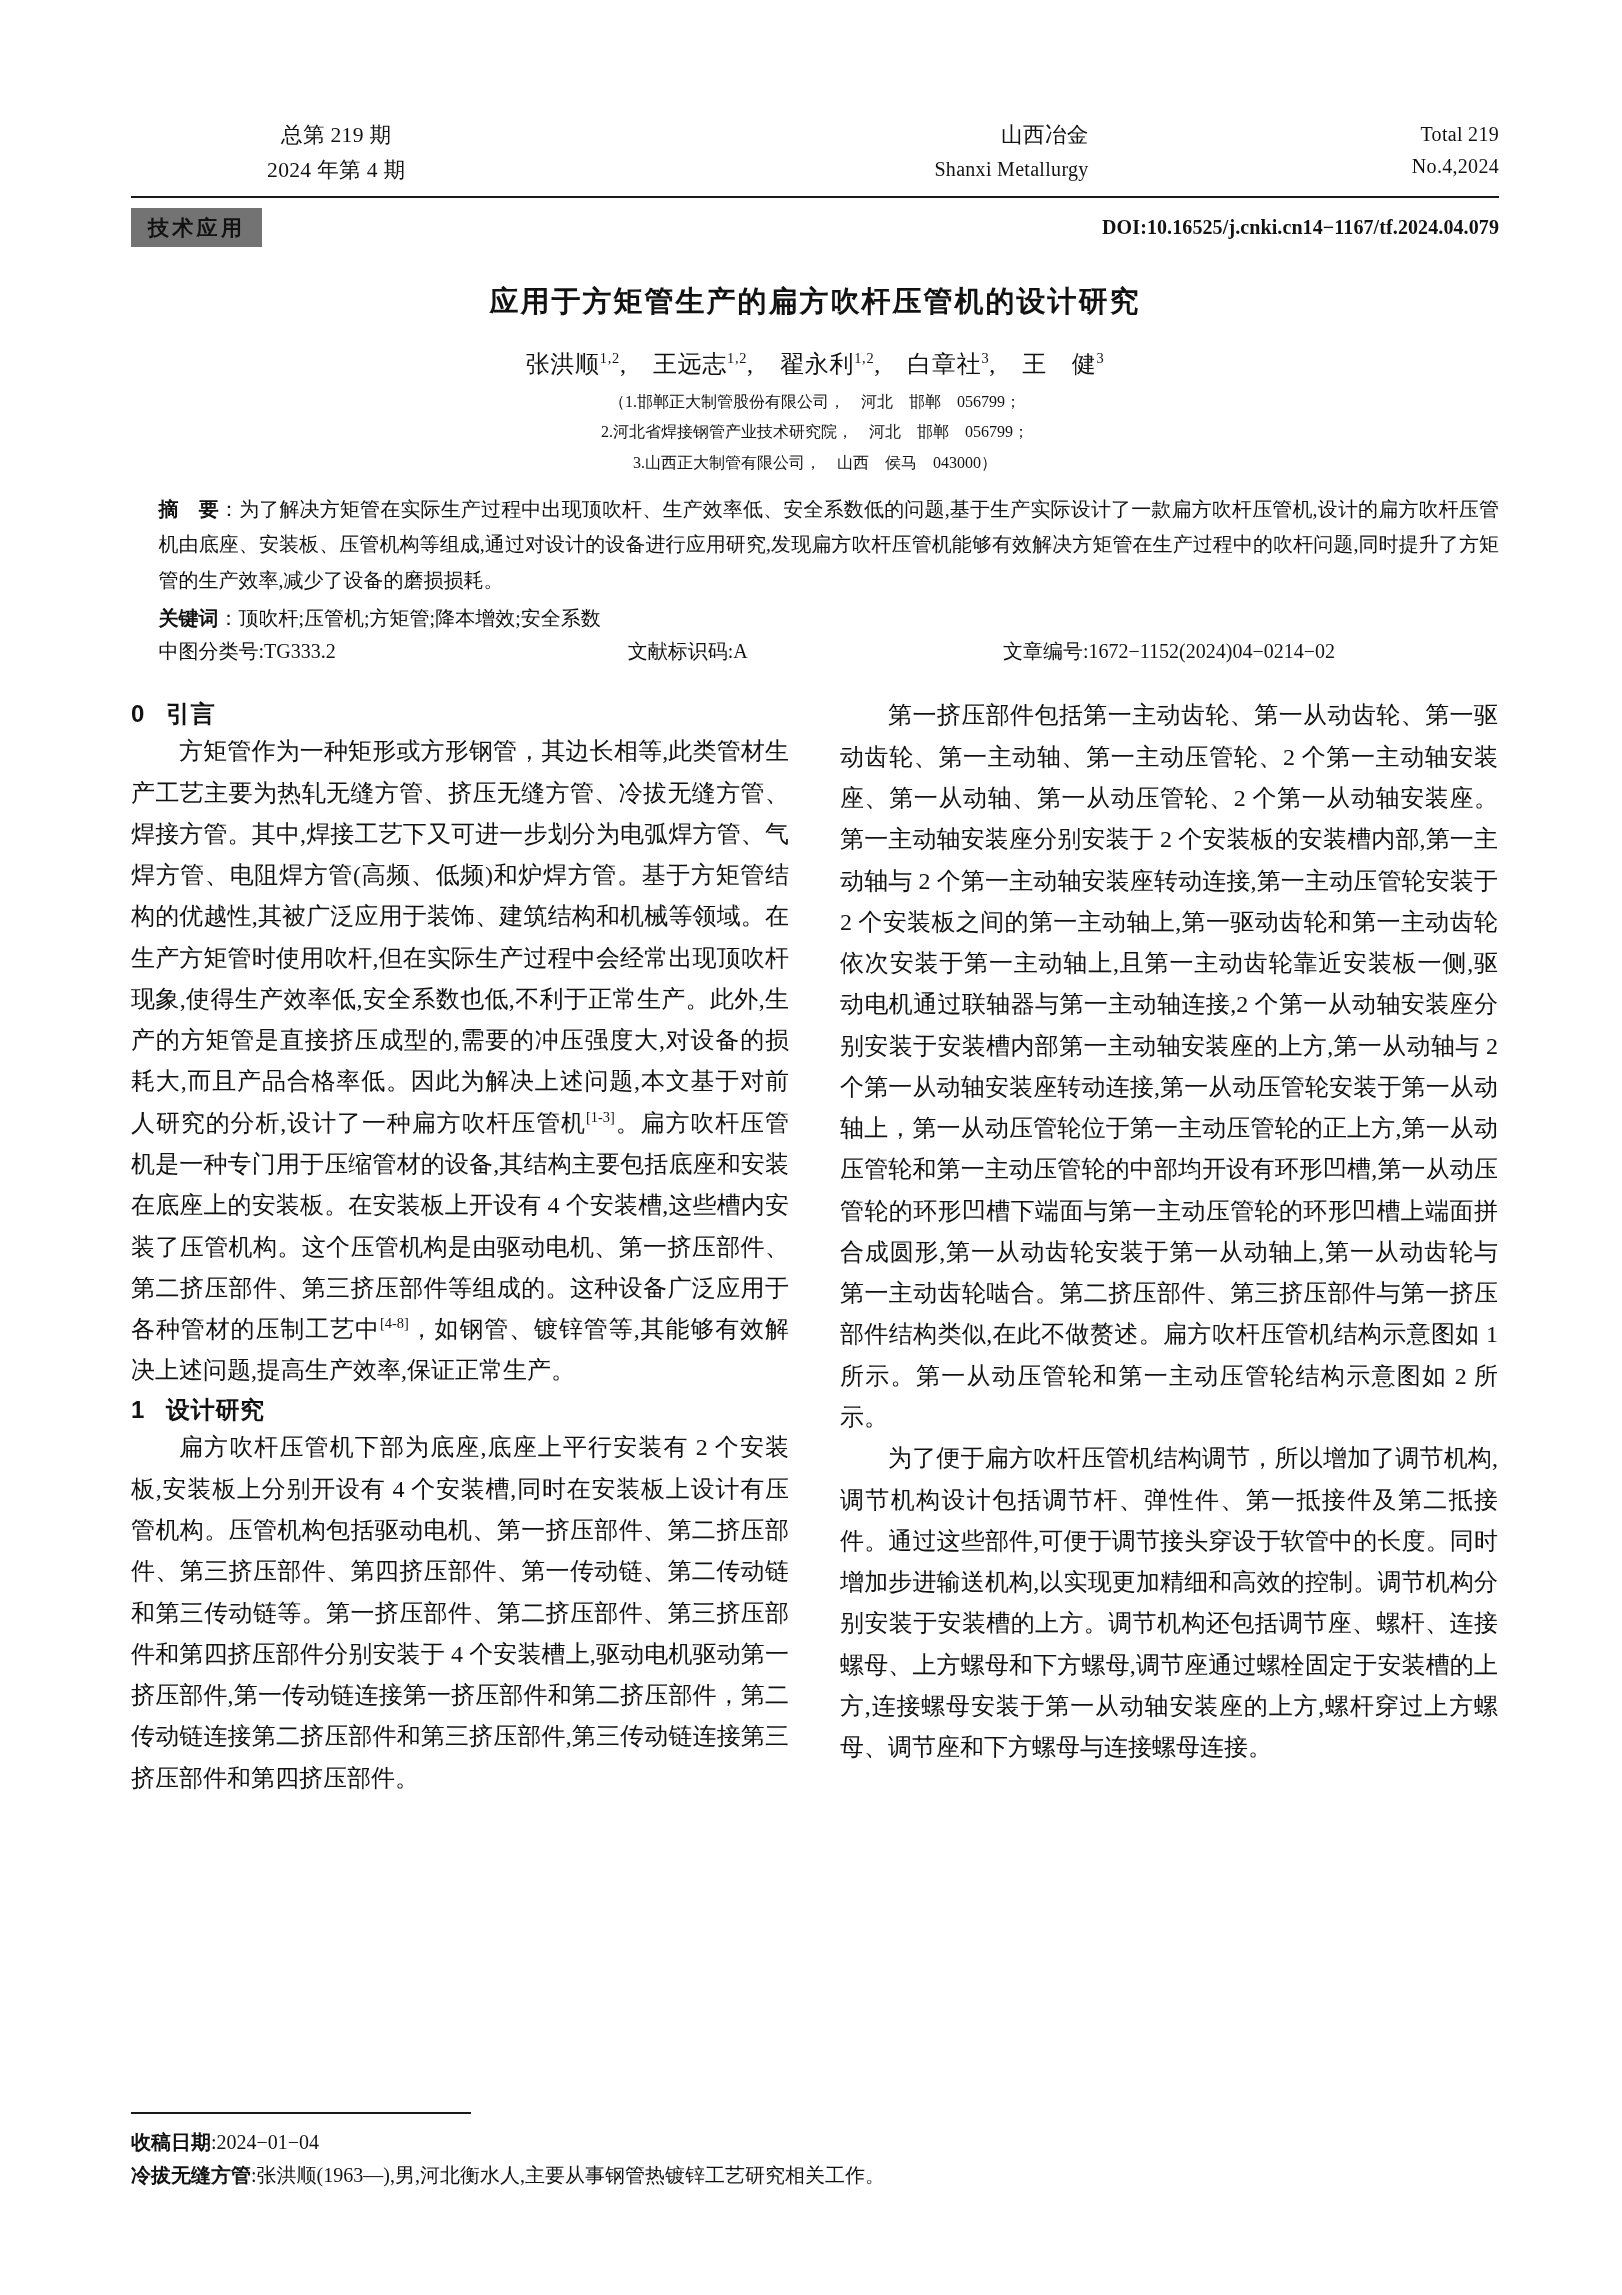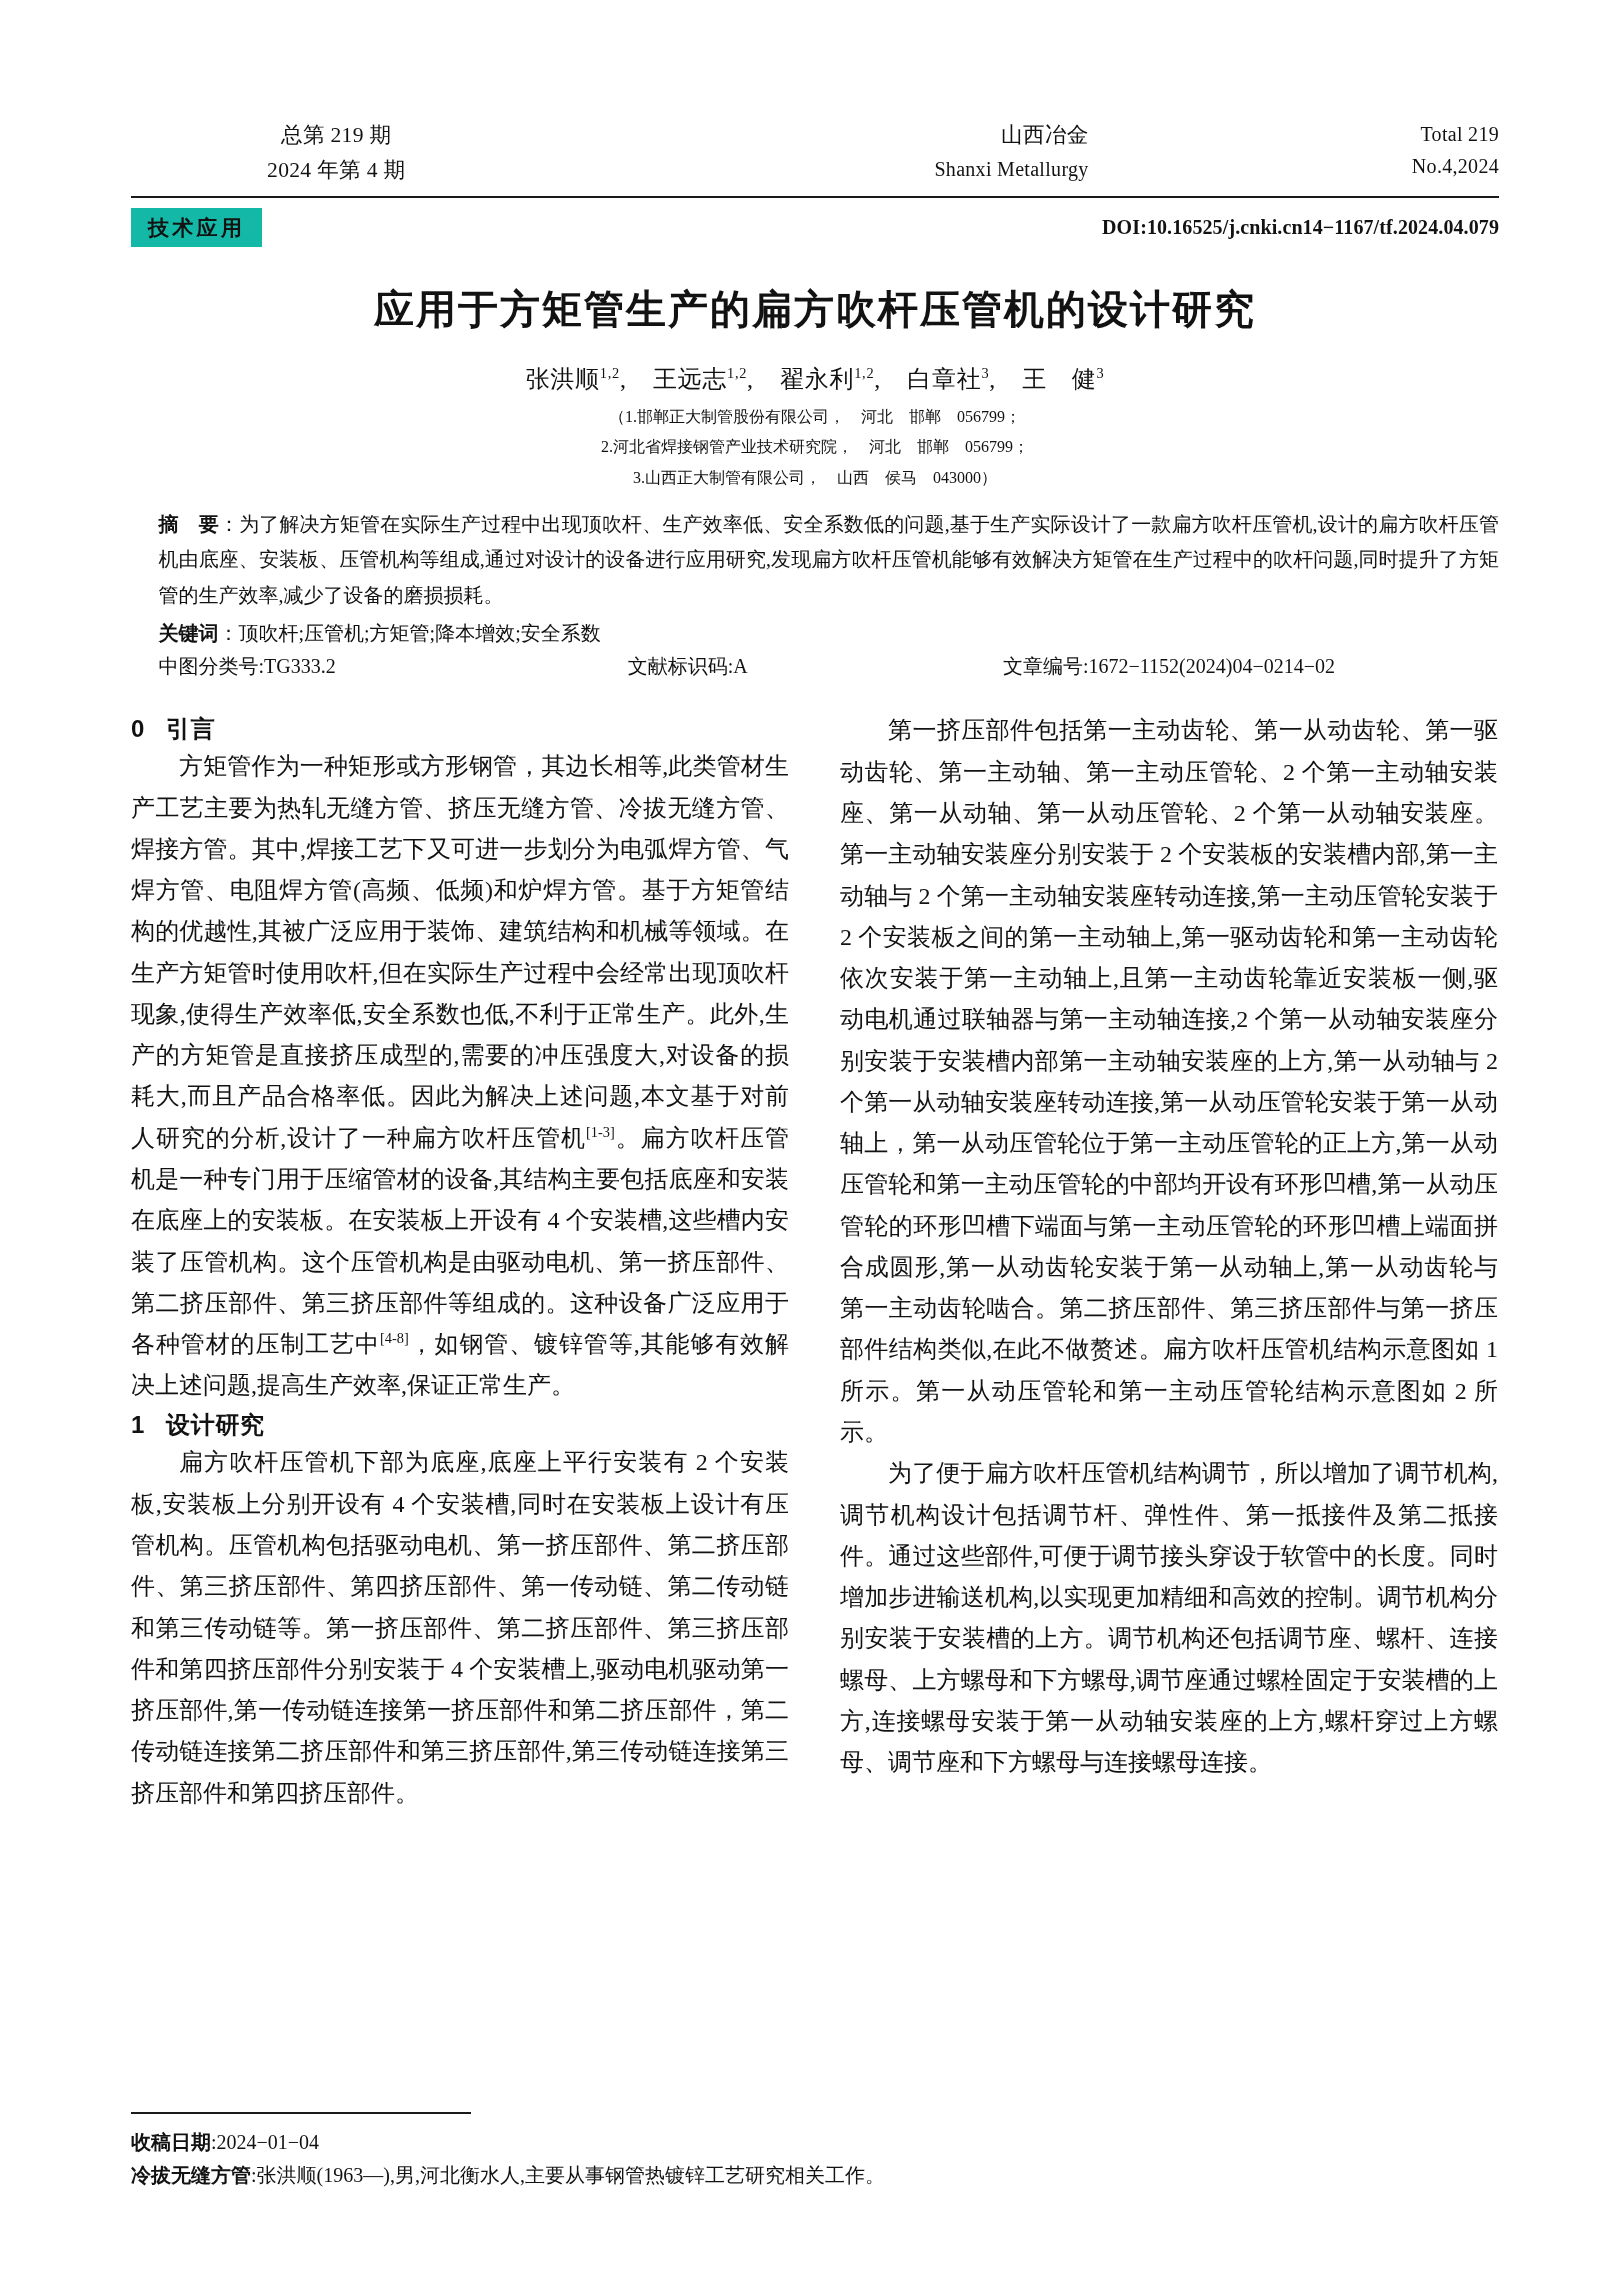--- a/index.html
+++ b/index.html
@@ -52,37 +52,37 @@
 
   
   .catrow {
     display: flex;
     justify-content: space-between;
     align-items: center;
     margin-top: 9.2px;
     height: 41px;
   }
   .category {
-    background: #14b8a6;
+    background: #737373;
     padding: 5.9px 17px;
     font-size: 21px;
     font-weight: bold;
     letter-spacing: 3.3px;
     font-family: "Liberation Sans", "DejaVu Sans", sans-serif;
   }
   .doi {
     font-size: 20px;
     font-weight: bold;
     letter-spacing: 0.1px;
   }
 
   
   .title {
     text-align: center;
-    font-size: 40px;
+    font-size: 29px;
     font-weight: bold;
     letter-spacing: 2px;
     margin-top: 34px;
     font-family: "Liberation Sans", "DejaVu Sans", sans-serif;
   }
   .authors {
     text-align: center;
     font-size: 24px;
     margin-top: 26px;
     letter-spacing: 0.7px;

